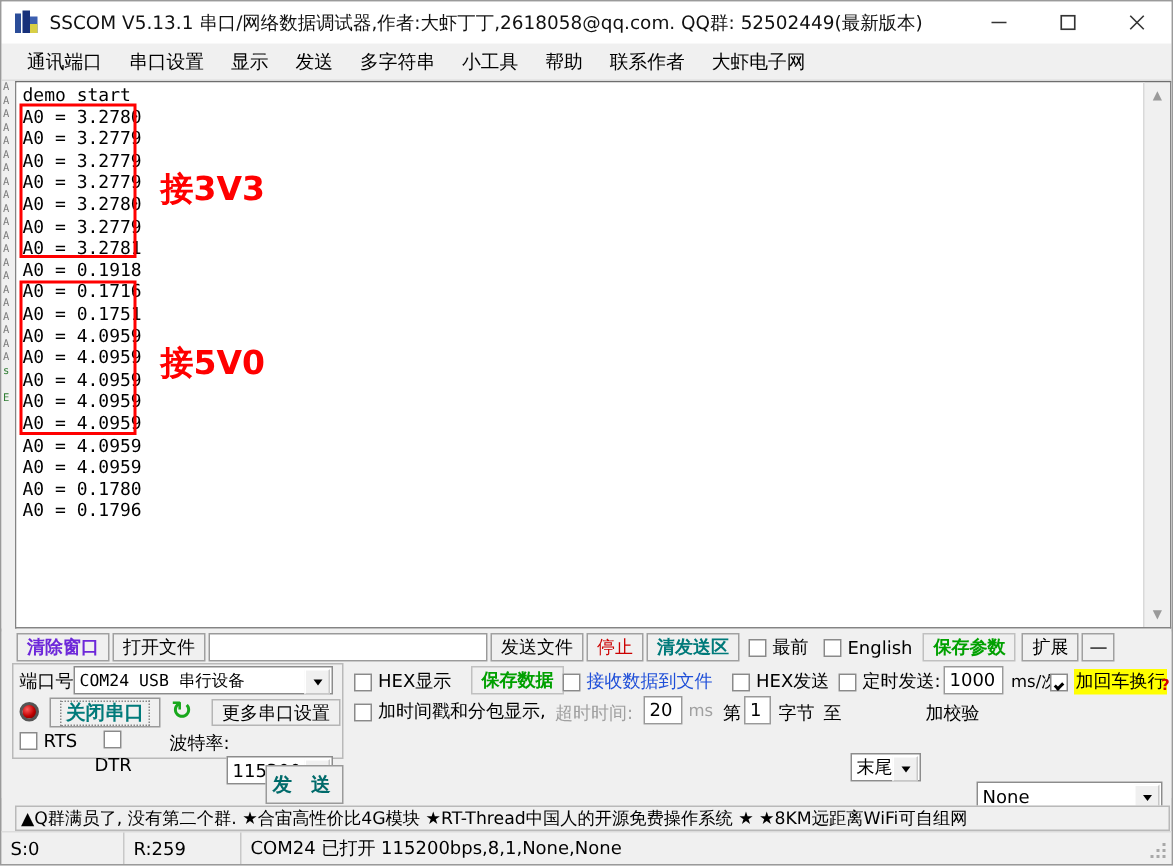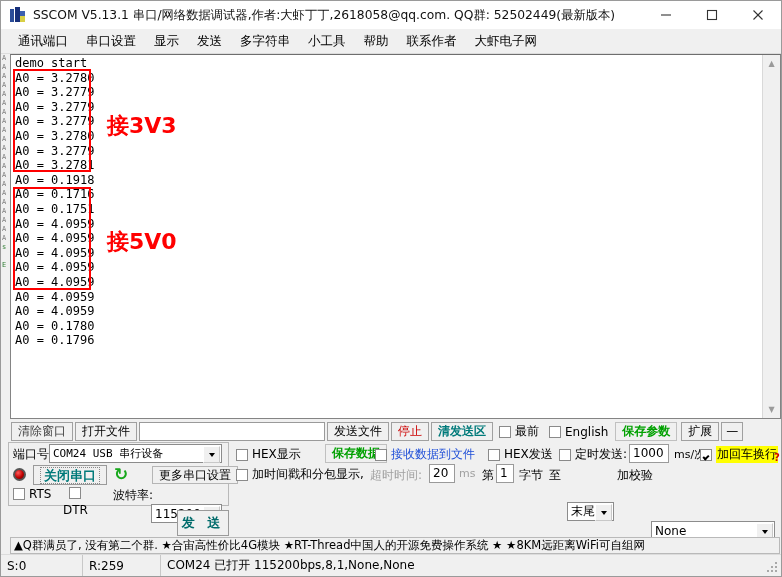--- a/index.html
+++ b/index.html
@@ -42,22 +42,22 @@
   .redbox{position:absolute;border:2px solid #ff0000;box-sizing:border-box;pointer-events:none;}
 
   
   .vsb{position:absolute;right:0;top:0;width:17px;bottom:0;background:#f0f0f0;border-left:1px solid #d9d9d9;}
   .vsb .arw{width:17px;height:17px;display:flex;align-items:center;justify-content:center;color:#9a9a9a;font-size:8px;}
   .vsb .arw.bot{position:absolute;bottom:0;left:0;}
   .vsb .thumb{position:absolute;left:0;top:17px;width:17px;height:0px;background:#cdcdcd;}
 
   
   .strip{display:flex;align-items:center;height:21px;background:#f0f0f0;padding:0 2px;gap:0px;}
-  .btn{border:1px solid #a0a0a0;background:#f0f0f0;height:19px;line-height:17px;padding:0 6px;font-size:12px;white-space:nowrap;box-sizing:border-box;color:#000;margin-left:11px;}
-  .btn.red{color:#404040;font-weight:normal;}
+  .btn{border:1px solid #a0a0a0;background:#f0f0f0;height:19px;line-height:17px;padding:0 6px;font-size:12px;white-space:nowrap;box-sizing:border-box;color:#000;}
+  .btn.red{color:#6d28d9;font-weight:bold;}
   .btn.redtxt{color:#cc0000;}
   .btn.teal{color:#007a7a;font-weight:bold;}
   .btn.green{color:#00a000;font-weight:bold;border:1px solid #c0c0c0;background:#f0f0f0;}
   .btn.plain{border:1px solid #b5b5b5;}
   .inputflat{border:1px solid #9a9a9a;background:#fff;height:19px;box-sizing:border-box;font-size:12px;padding:0 3px;line-height:17px;color:#000;}
   .ck{display:inline-flex;align-items:center;gap:4px;font-size:12px;white-space:nowrap;color:#000;}
   .ckbox{width:12px;height:12px;border:1px solid #8a8a8a;background:#fff;box-sizing:border-box;position:relative;flex:0 0 auto;}
   .ckbox.on:after{content:"";position:absolute;left:2px;top:5px;width:4px;height:2px;border-left:2px solid #000;border-bottom:2px solid #000;transform:rotate(-45deg);}
 
   

